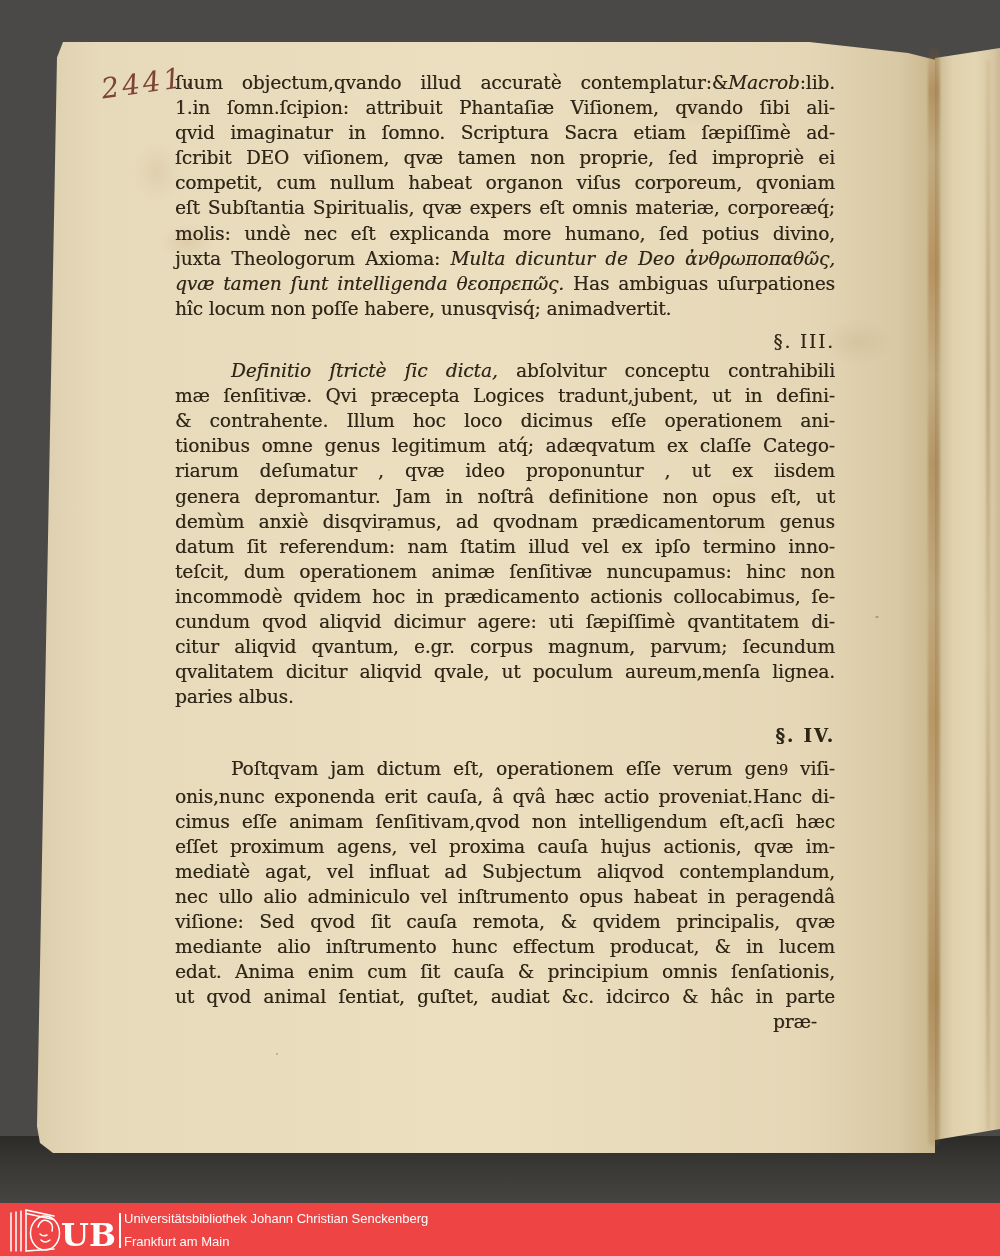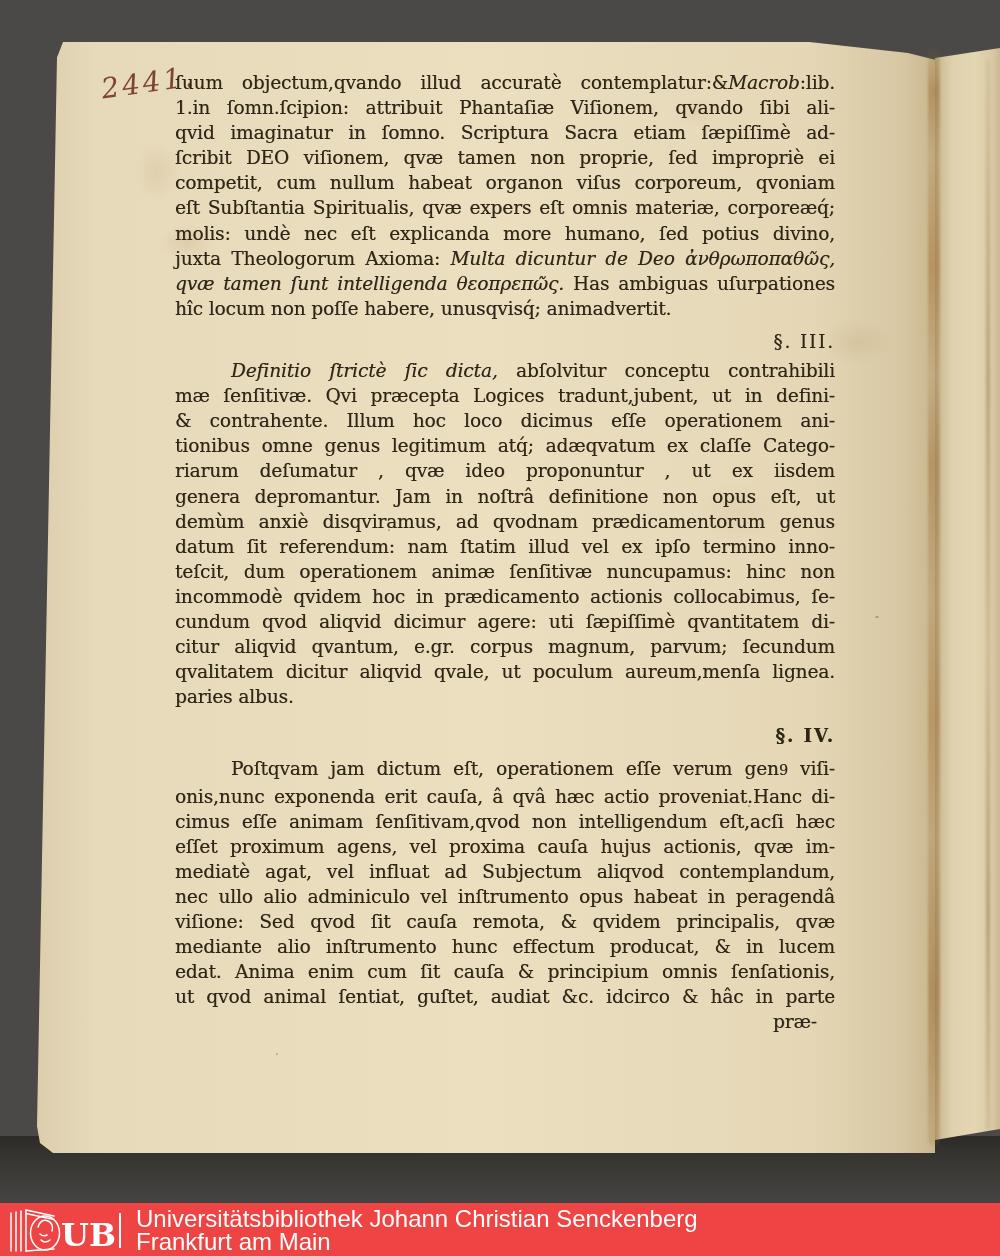--- a/index.html
+++ b/index.html
@@ -76,23 +76,23 @@
   }
   .heading.big-gap{margin:14px 0 8px 0;font-weight:bold;}
   .catchword{text-align:right;padding-right:18px;}
   
   .footer{
     position:absolute;left:0;bottom:0;width:100%;height:53px;
     background:#ef4444;display:flex;align-items:center;
   }
   .logo{margin-left:8px;flex:0 0 auto;display:block;}
   .footer-text{
-    margin-left:12px;color:#fdfdfd;
+    color:#fdfdfd;
     font-family:"Liberation Sans",sans-serif;
-    font-size:24px;line-height:23px;
+    font-size:13px;line-height:23px;
   }
 </style>
 </head>
 <body>
 
 <div class="floor-shadow"></div>
 
 <div class="paper">
   <div class="handwritten">2441.</div>
   <div class="textblock">

